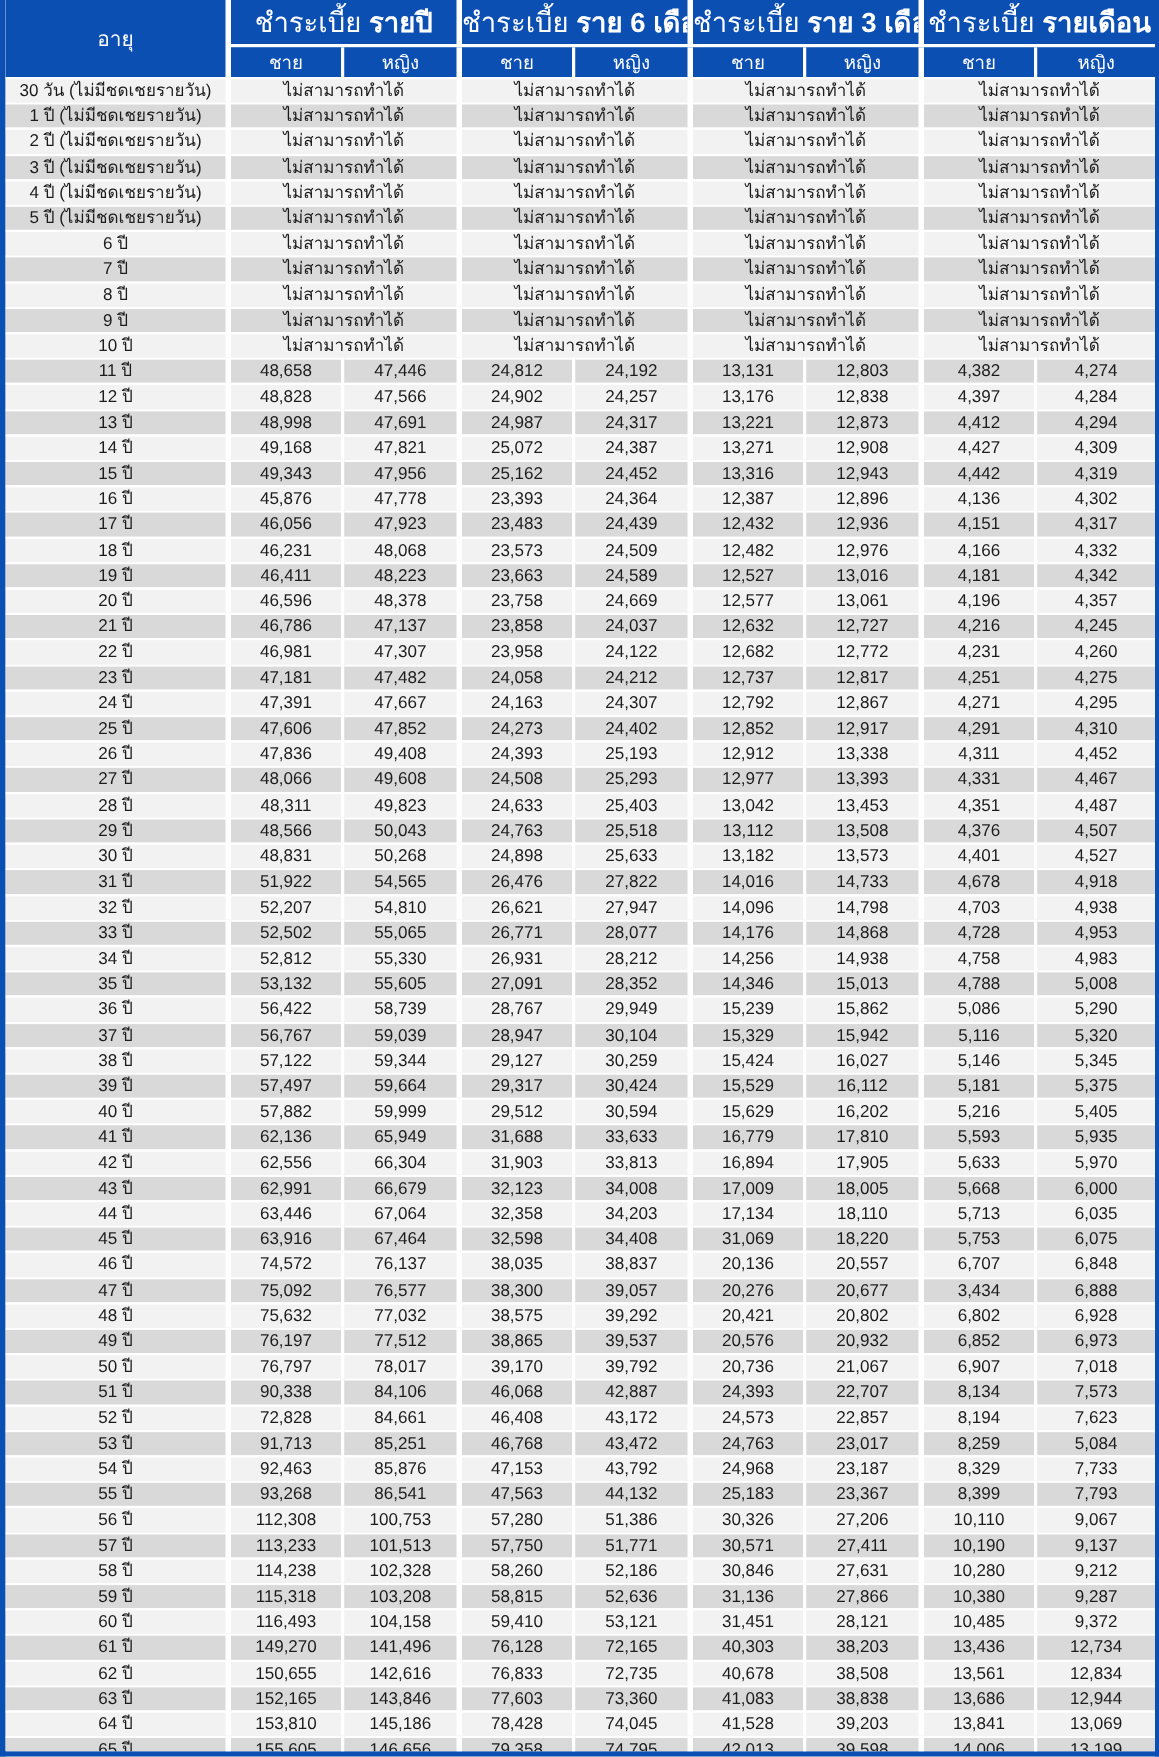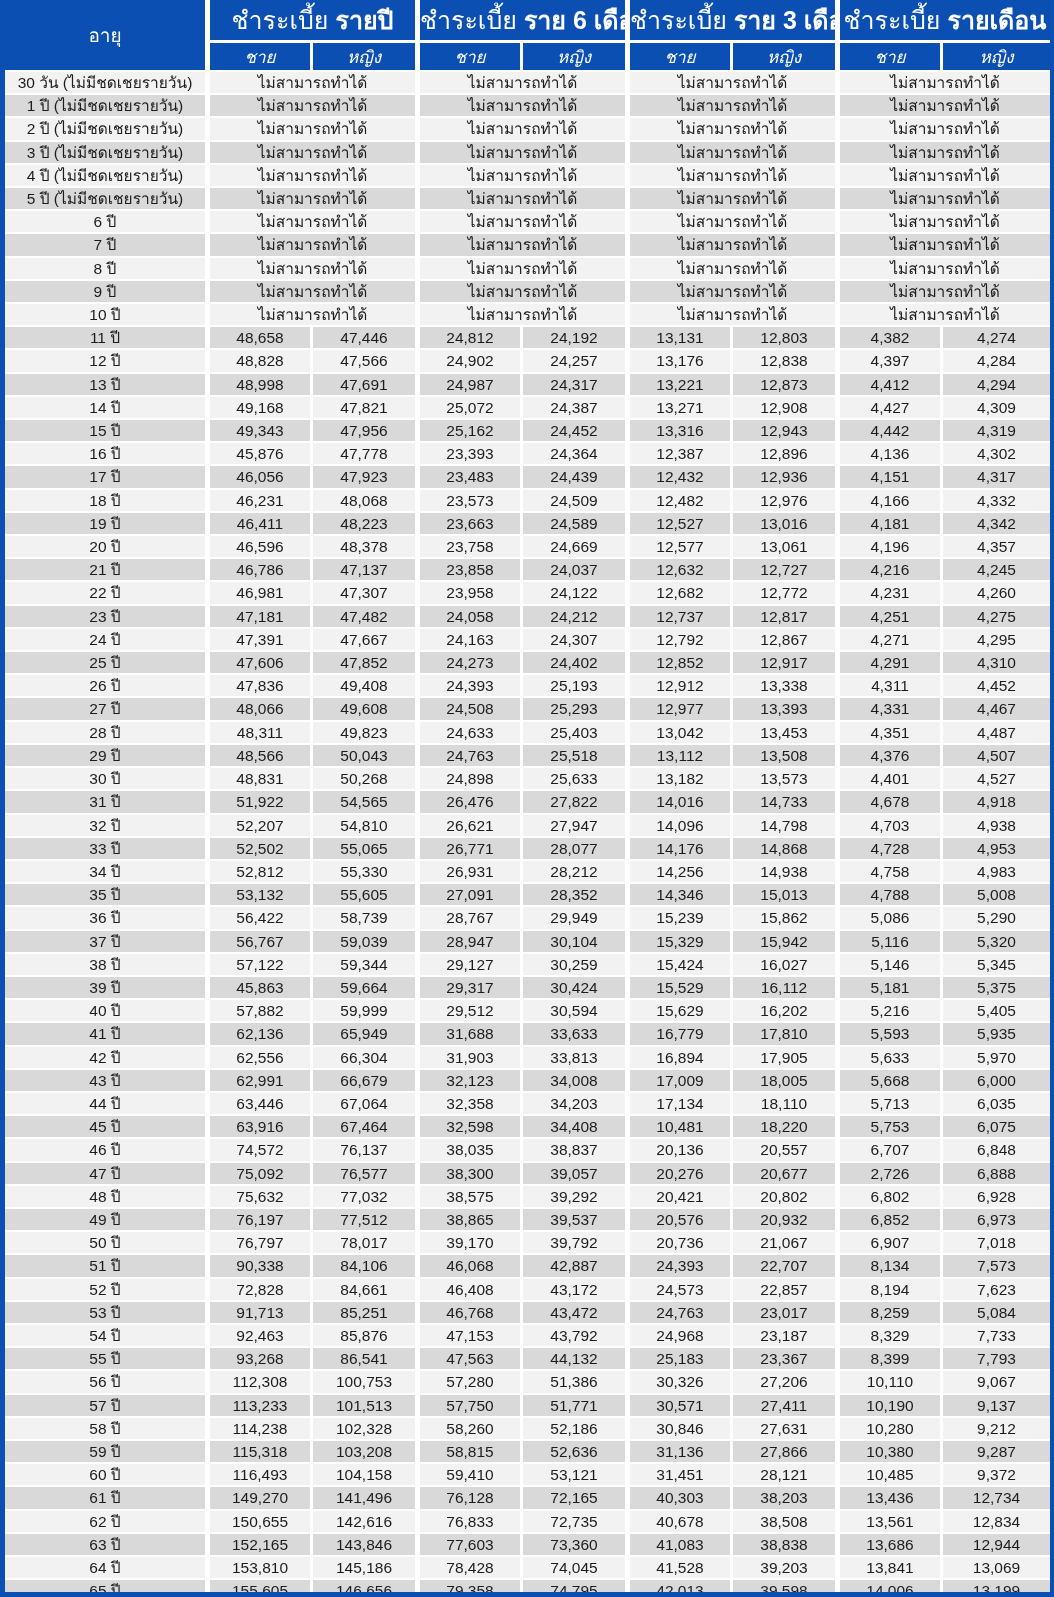--- a/index.html
+++ b/index.html
@@ -20,21 +20,21 @@
   table{border-collapse:separate;border-spacing:0;table-layout:fixed;width:1045px;}
   th,td{
     padding:0;margin:0;text-align:center;vertical-align:middle;
     overflow:hidden;white-space:nowrap;box-sizing:border-box;
   }
   thead th{background:var(--blue);color:#ffffff;font-weight:normal;}
   th.age-h{font-size:19px;border-right:5px solid #fff;}
   th.grp{font-size:25px;height:35px;border-bottom:3px solid #fff;border-right:5px solid #fff;}
   th.grp b{font-weight:bold;}
   th.grp.last{border-right:none;}
-  th.sub{font-size:17px;height:24px;font-style:italic;}
+  th.sub{font-size:17px;height:24px;}
   th.sub.m{border-right:3px solid #fff;}
   th.sub.f{border-right:5px solid #fff;}
   th.sub.last{border-right:none;}
   tbody td{
     height:21.2px;font-size:15.5px;color:var(--ink);
     border-top:2px solid #fff;line-height:21.2px;
   }
   tbody tr:nth-child(odd) td{background:var(--row-light);}
   tbody tr:nth-child(even) td{background:var(--row-dark);}
   td.age{border-right:5px solid #fff;}
@@ -459,21 +459,21 @@
           <td class="f">59,344</td>
           <td class="m">29,127</td>
           <td class="f">30,259</td>
           <td class="m">15,424</td>
           <td class="f">16,027</td>
           <td class="m">5,146</td>
           <td class="f last">5,345</td>
         </tr>
         <tr>
           <td class="age">39 ปี</td>
-          <td class="m">45,863</td>
+          <td class="m">57,497</td>
           <td class="f">59,664</td>
           <td class="m">29,317</td>
           <td class="f">30,424</td>
           <td class="m">15,529</td>
           <td class="f">16,112</td>
           <td class="m">5,181</td>
           <td class="f last">5,375</td>
         </tr>
         <tr>
           <td class="age">40 ปี</td>
@@ -529,21 +529,21 @@
           <td class="f">18,110</td>
           <td class="m">5,713</td>
           <td class="f last">6,035</td>
         </tr>
         <tr>
           <td class="age">45 ปี</td>
           <td class="m">63,916</td>
           <td class="f">67,464</td>
           <td class="m">32,598</td>
           <td class="f">34,408</td>
-          <td class="m">10,481</td>
+          <td class="m">31,069</td>
           <td class="f">18,220</td>
           <td class="m">5,753</td>
           <td class="f last">6,075</td>
         </tr>
         <tr>
           <td class="age">46 ปี</td>
           <td class="m">74,572</td>
           <td class="f">76,137</td>
           <td class="m">38,035</td>
           <td class="f">38,837</td>
@@ -553,21 +553,21 @@
           <td class="f last">6,848</td>
         </tr>
         <tr>
           <td class="age">47 ปี</td>
           <td class="m">75,092</td>
           <td class="f">76,577</td>
           <td class="m">38,300</td>
           <td class="f">39,057</td>
           <td class="m">20,276</td>
           <td class="f">20,677</td>
-          <td class="m">2,726</td>
+          <td class="m">3,434</td>
           <td class="f last">6,888</td>
         </tr>
         <tr>
           <td class="age">48 ปี</td>
           <td class="m">75,632</td>
           <td class="f">77,032</td>
           <td class="m">38,575</td>
           <td class="f">39,292</td>
           <td class="m">20,421</td>
           <td class="f">20,802</td>

